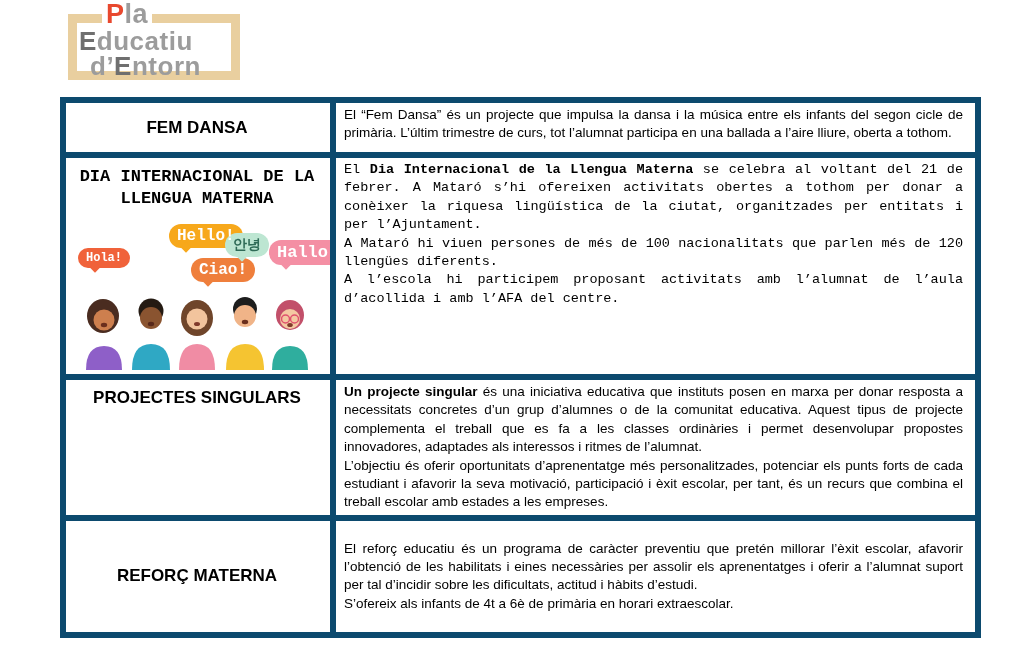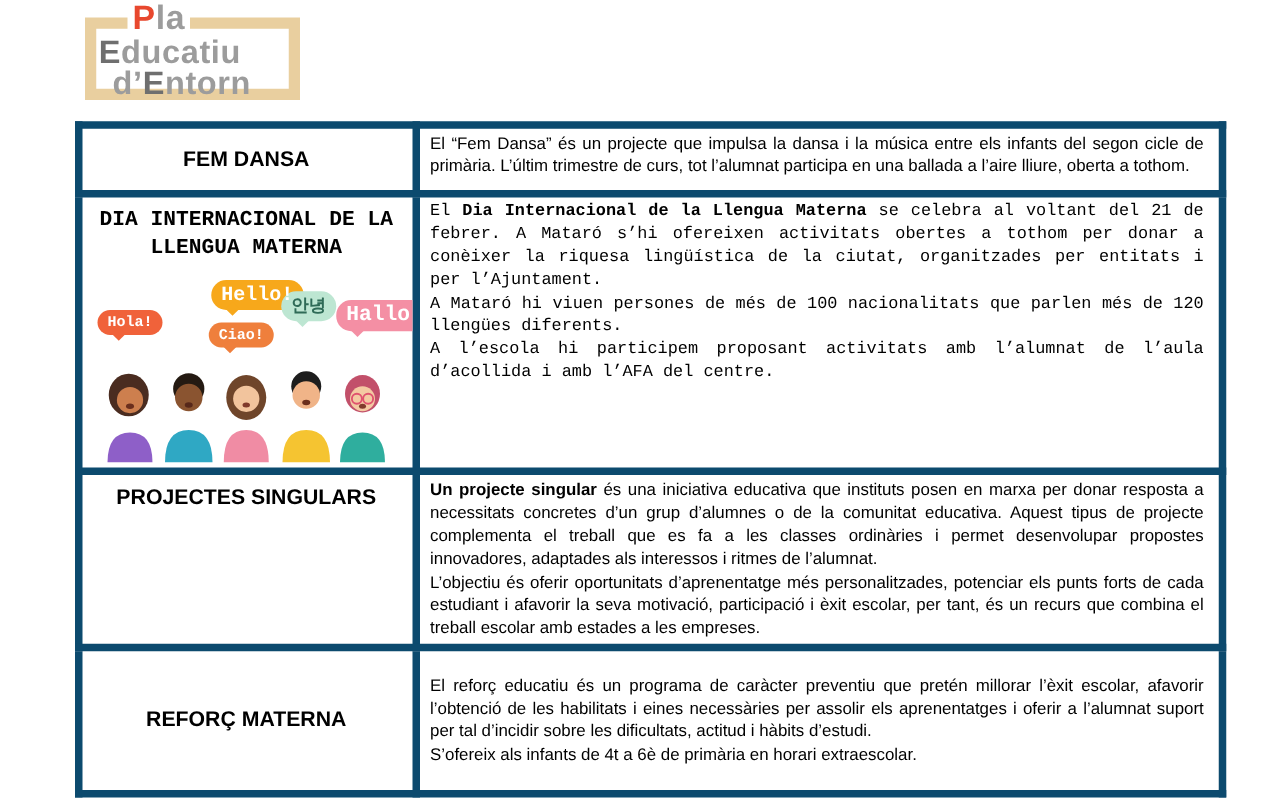--- a/index.html
+++ b/index.html
@@ -33,21 +33,21 @@
   .cell-body p { margin: 0; text-align: justify; }
   .cell-body .bold { font-weight: bold; }
 
   
   .illustration { position: relative; width: 248px; height: 148px; margin: 14px auto 0 auto; }
   .bubble { position: absolute; border-radius: 12px; font-weight: bold; padding: 3px 8px; white-space: nowrap; }
   .bubble .tail { position: absolute; bottom: -3px; left: 13px; width: 8px; height: 8px; background: inherit; transform: rotate(45deg); }
   .bubble .lbl { position: relative; z-index: 1; }
   .b0 { left: 5px;   top: 24px; font-size: 12px; }
   .b1 { left: 56px;  top: 0px;  font-size: 16px; margin-left: 40px; }
-  .b2 { left: 94px; top: 34px; font-size: 12px; }
+  .b2 { left: 118px; top: 34px; font-size: 16px; }
   .b3 { left: 152px; top: 9px;  font-size: 14px; }
   .b4 { left: 196px; top: 16px; font-size: 17px; }
   .people { position: absolute; left: 0; bottom: 2px; width: 248px; height: 92px; }
 </style>
 </head>
 <body>
 
 <div class="page">
 
   <div class="logo">

